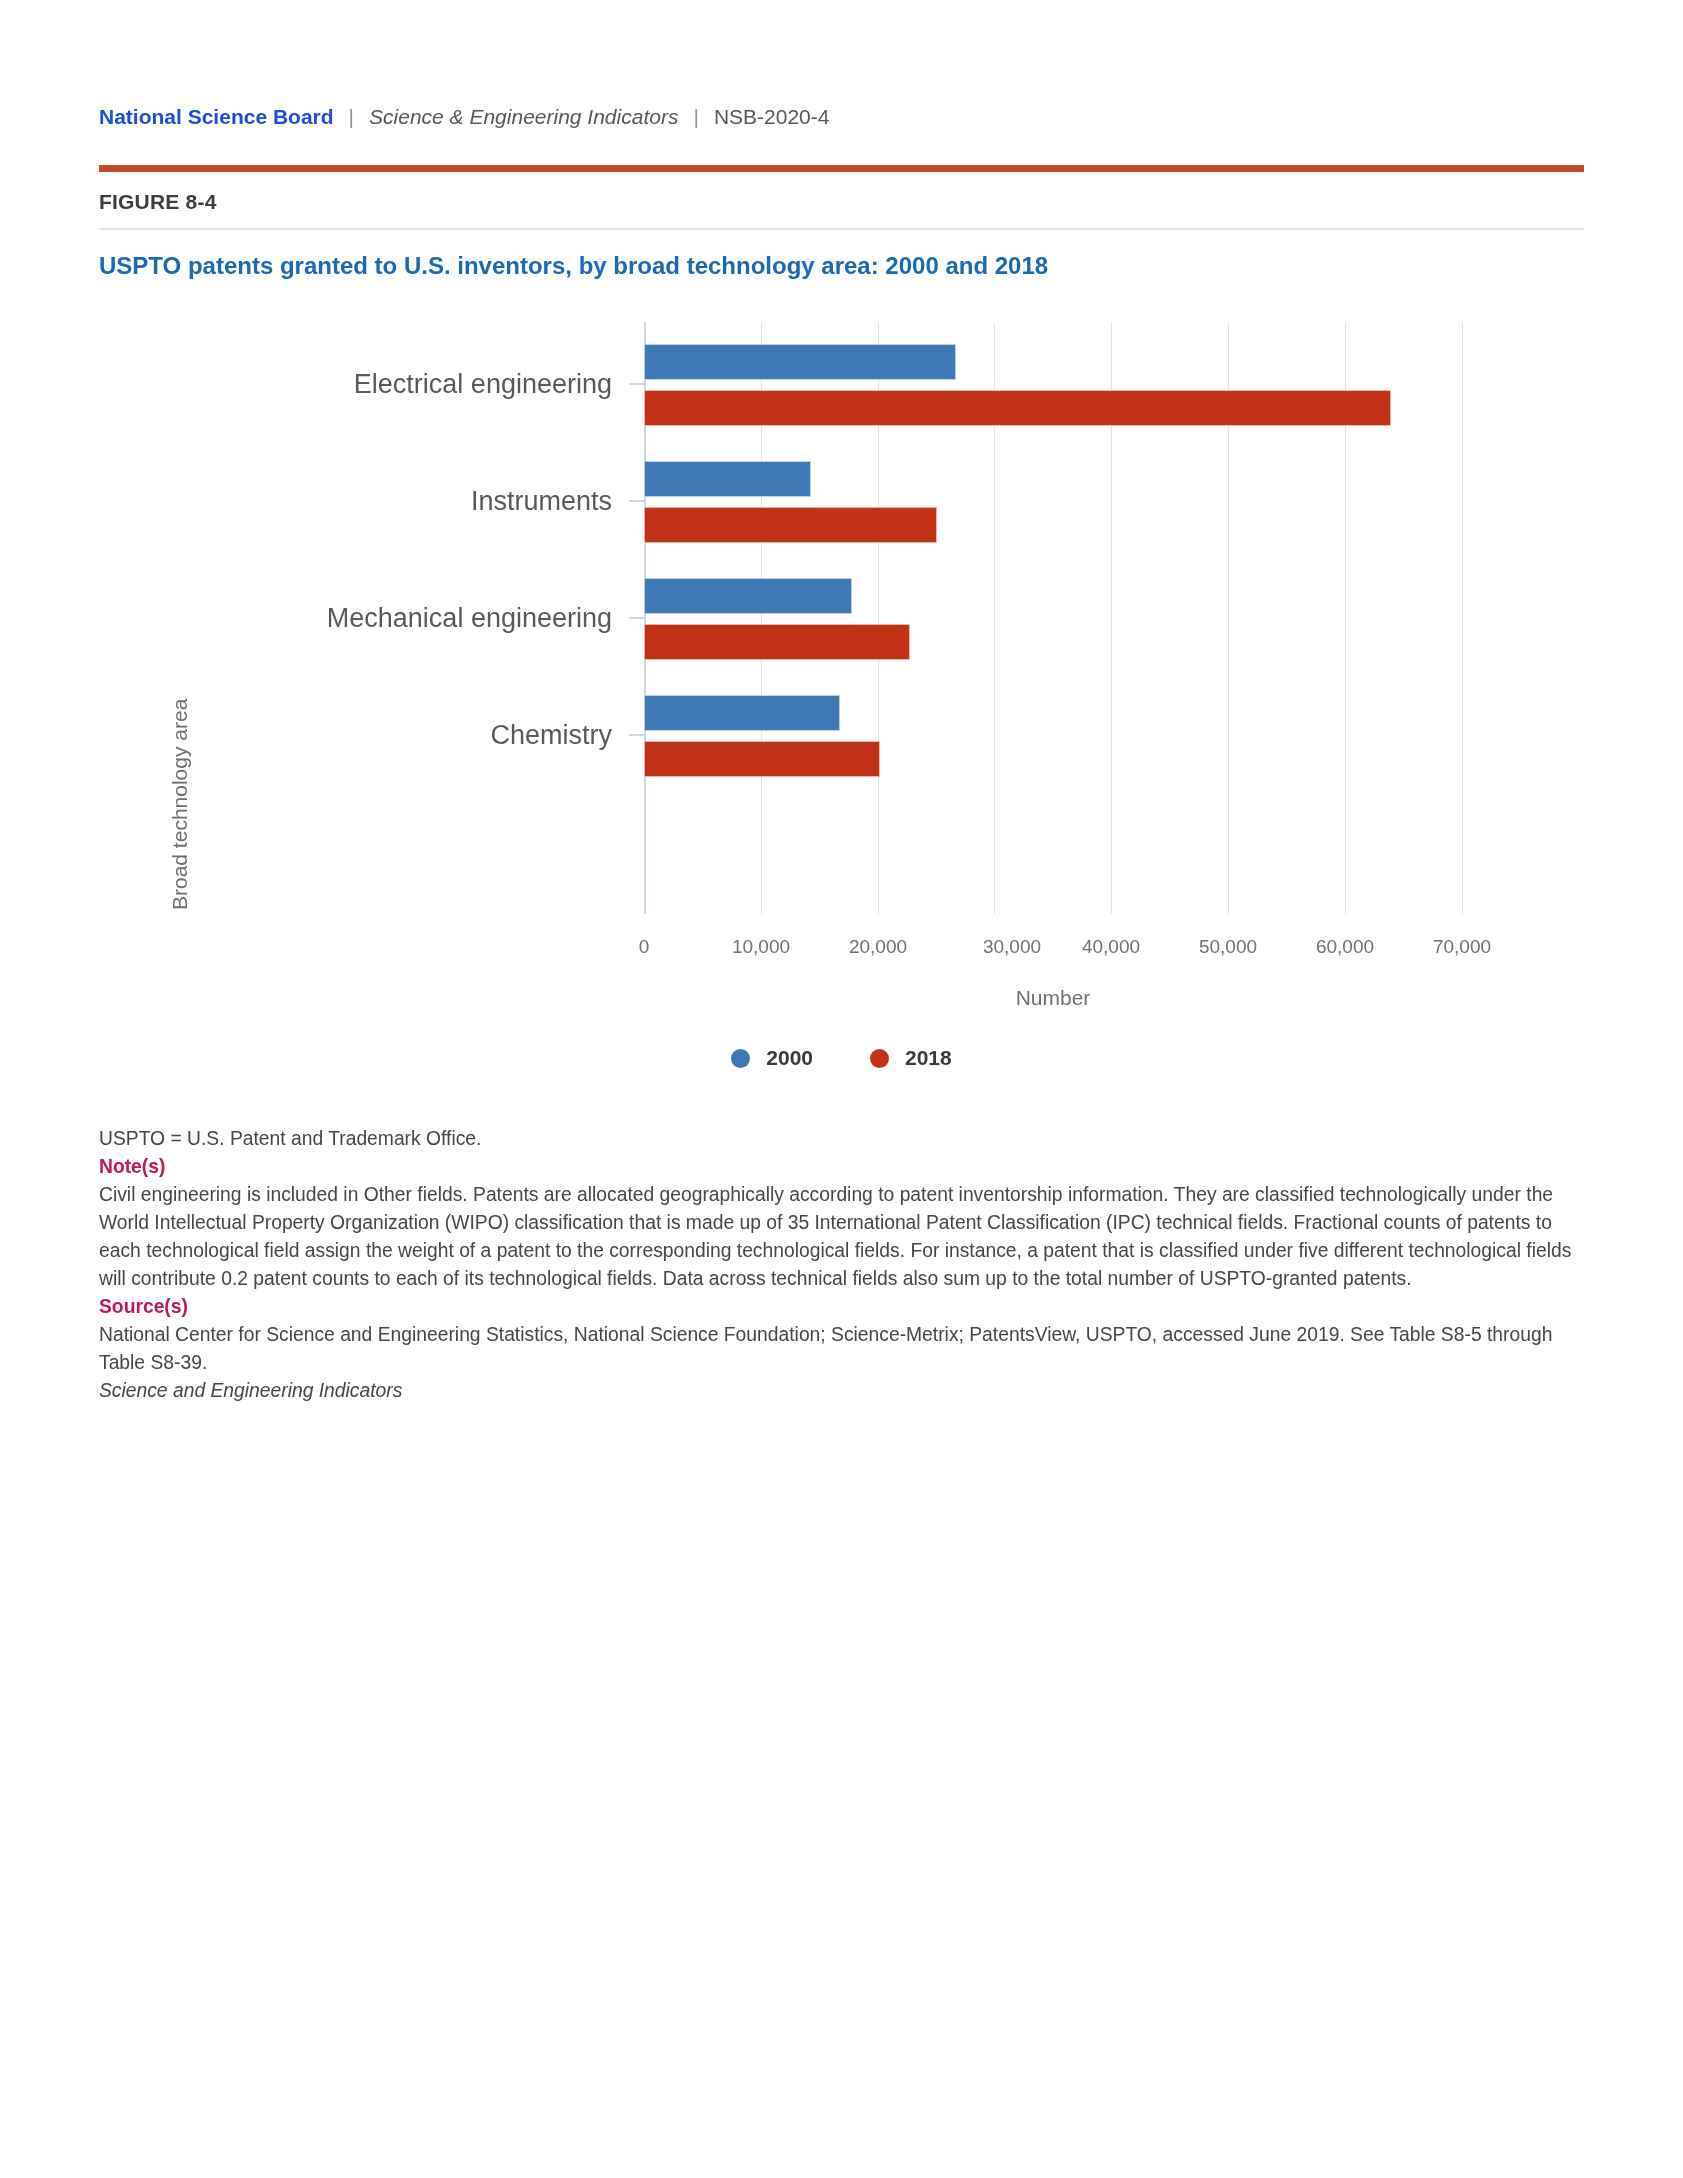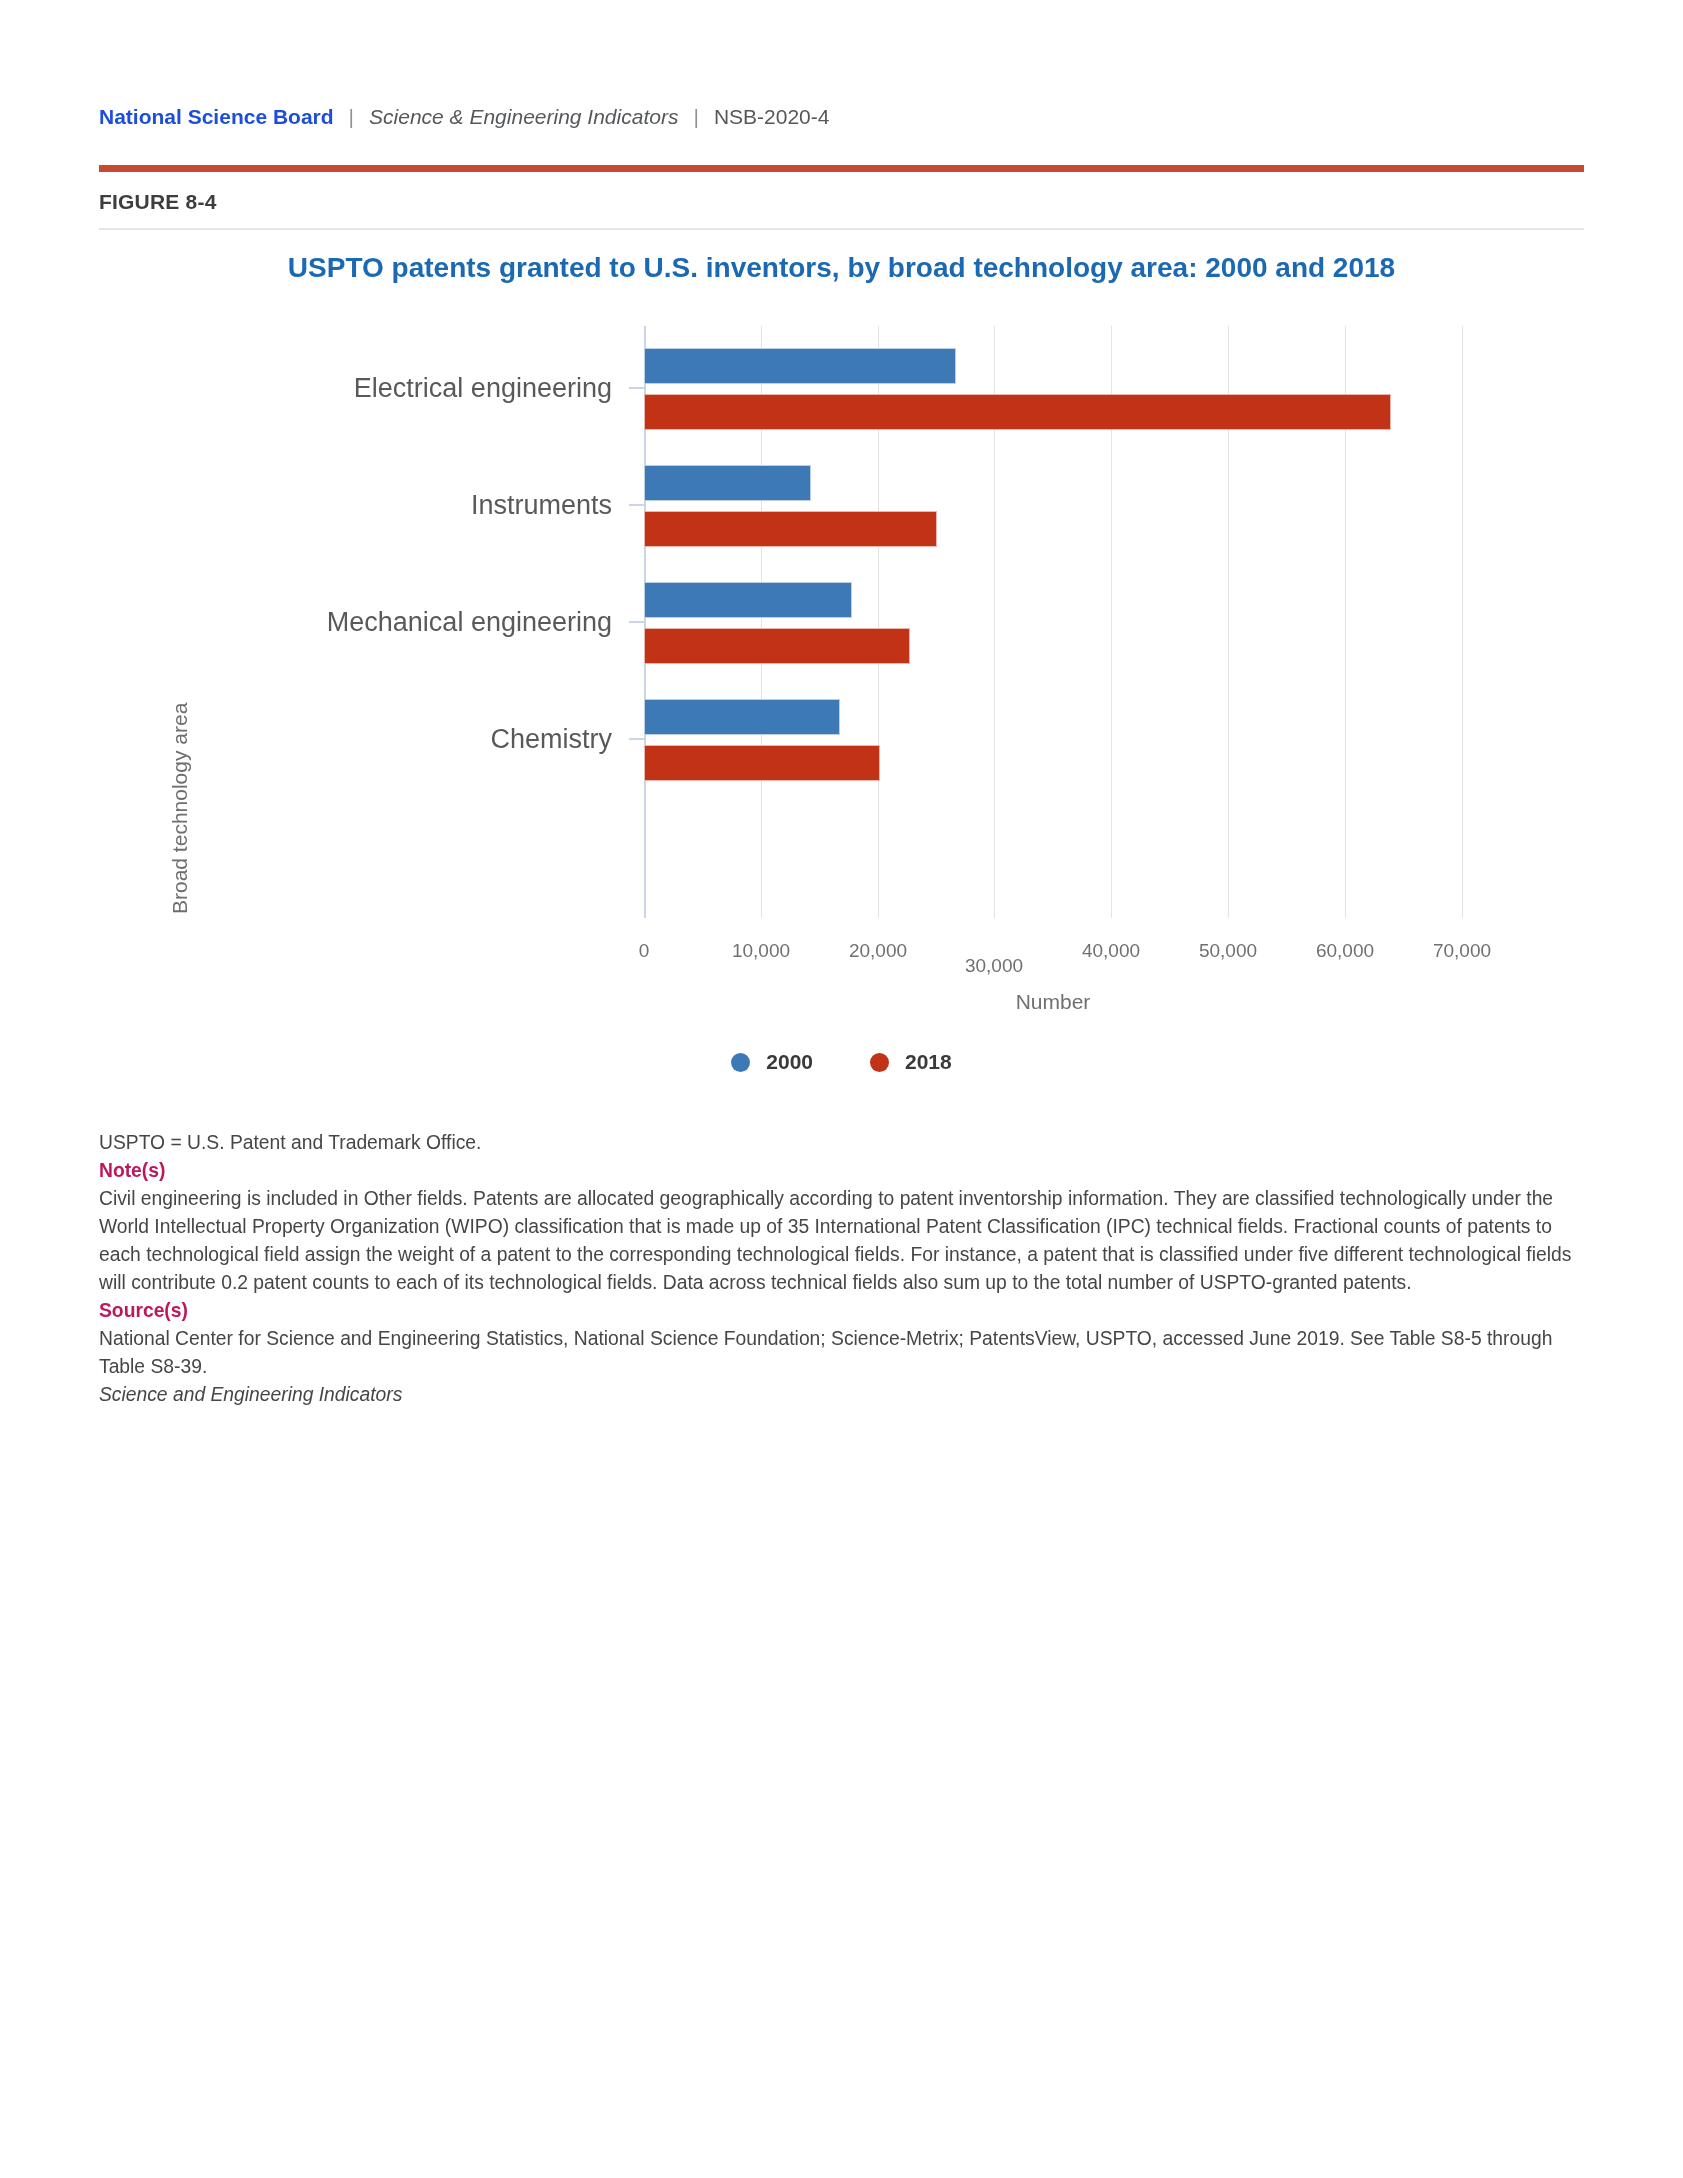--- a/index.html
+++ b/index.html
@@ -11,21 +11,21 @@
 
   .hdr { margin-top:105px; font-size:21px; display:flex; align-items:baseline; gap:15px; }
   .hdr .brand { font-weight:700; color:#1d4ed8; }
   .hdr .pub   { font-style:italic; color:#55585B; }
   .hdr .code  { color:#55585B; }
   .hdr .pipe  { color:#909396; }
 
   .red-rule { height:7px; background:#C54A2F; margin-top:36px; }
   .figure-label { margin-top:18px; font-size:21px; font-weight:700; color:#3D3D3D; letter-spacing:0.2px; }
   .divider { height:2px; background:#E5E5E5; margin-top:14px; }
-  .title { margin:22px 0 0 0; font-size:28px; font-weight:600; color:#1C69B3;text-align:center; }
+  .title { margin:22px 0 0 0; font-size:24px; font-weight:600; color:#1C69B3; }
 
   .chart { margin-top:46px; position:relative; }
   .ylabel {
     position:absolute; left:69px; top:0; height:584px;
     writing-mode:vertical-rl; transform:rotate(180deg);
     display:flex; align-items:center; font-size:21px; color:#6E6E6E;
   }
   .plot { position:relative; height:584px; }
   .gridlines { position:absolute; left:545px; top:-4px; width:861px; height:592px; z-index:1; }
   .gridline { position:absolute; top:0; bottom:0; width:1px; background:#E3E3E3; }
@@ -125,21 +125,21 @@
                 <div class="bar" style="width: 236px; background: rgb(194, 50, 23);"></div>
               </div>
             </div>
           </div>
       </div>
 
       <div class="xtick-row" id="xticks">
           <div class="xtick" style="left: 0px;">0</div>
           <div class="xtick" style="left: 117px;">10,000</div>
           <div class="xtick" style="left: 234px;">20,000</div>
-          <div class="xtick" style="left: 350px; margin-top: 15px;">30,000</div>
+          <div class="xtick" style="left: 368px;">30,000</div>
           <div class="xtick" style="left: 467px;">40,000</div>
           <div class="xtick" style="left: 584px;">50,000</div>
           <div class="xtick" style="left: 701px;">60,000</div>
           <div class="xtick" style="left: 818px;">70,000</div>
         </div>
 
       <div class="xlabel">Number</div>
 
       <div class="legend" id="legend">
           <div class="legend-item">

